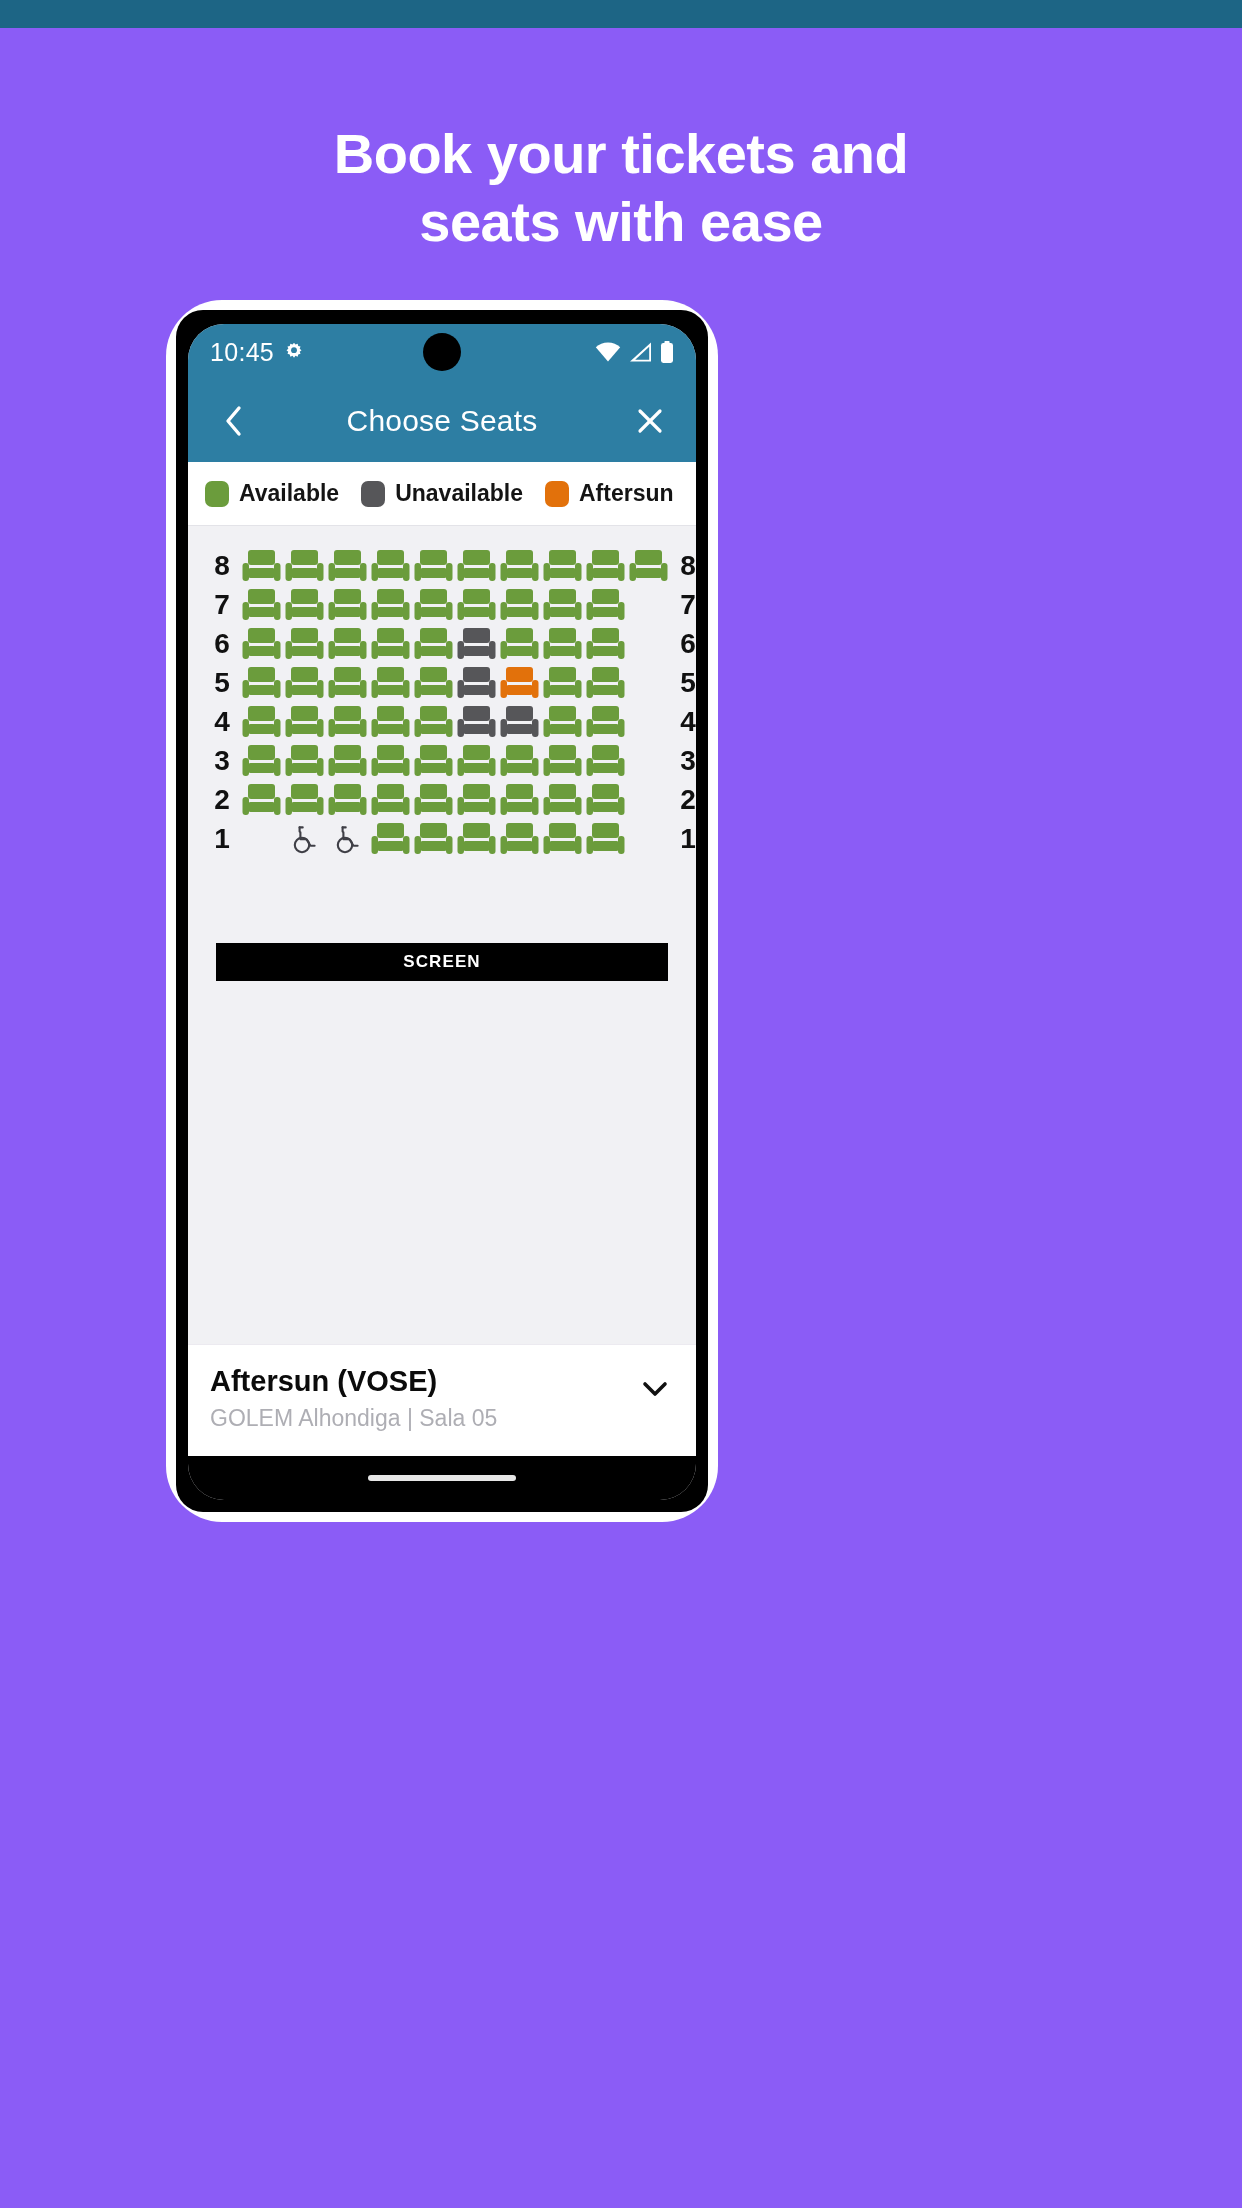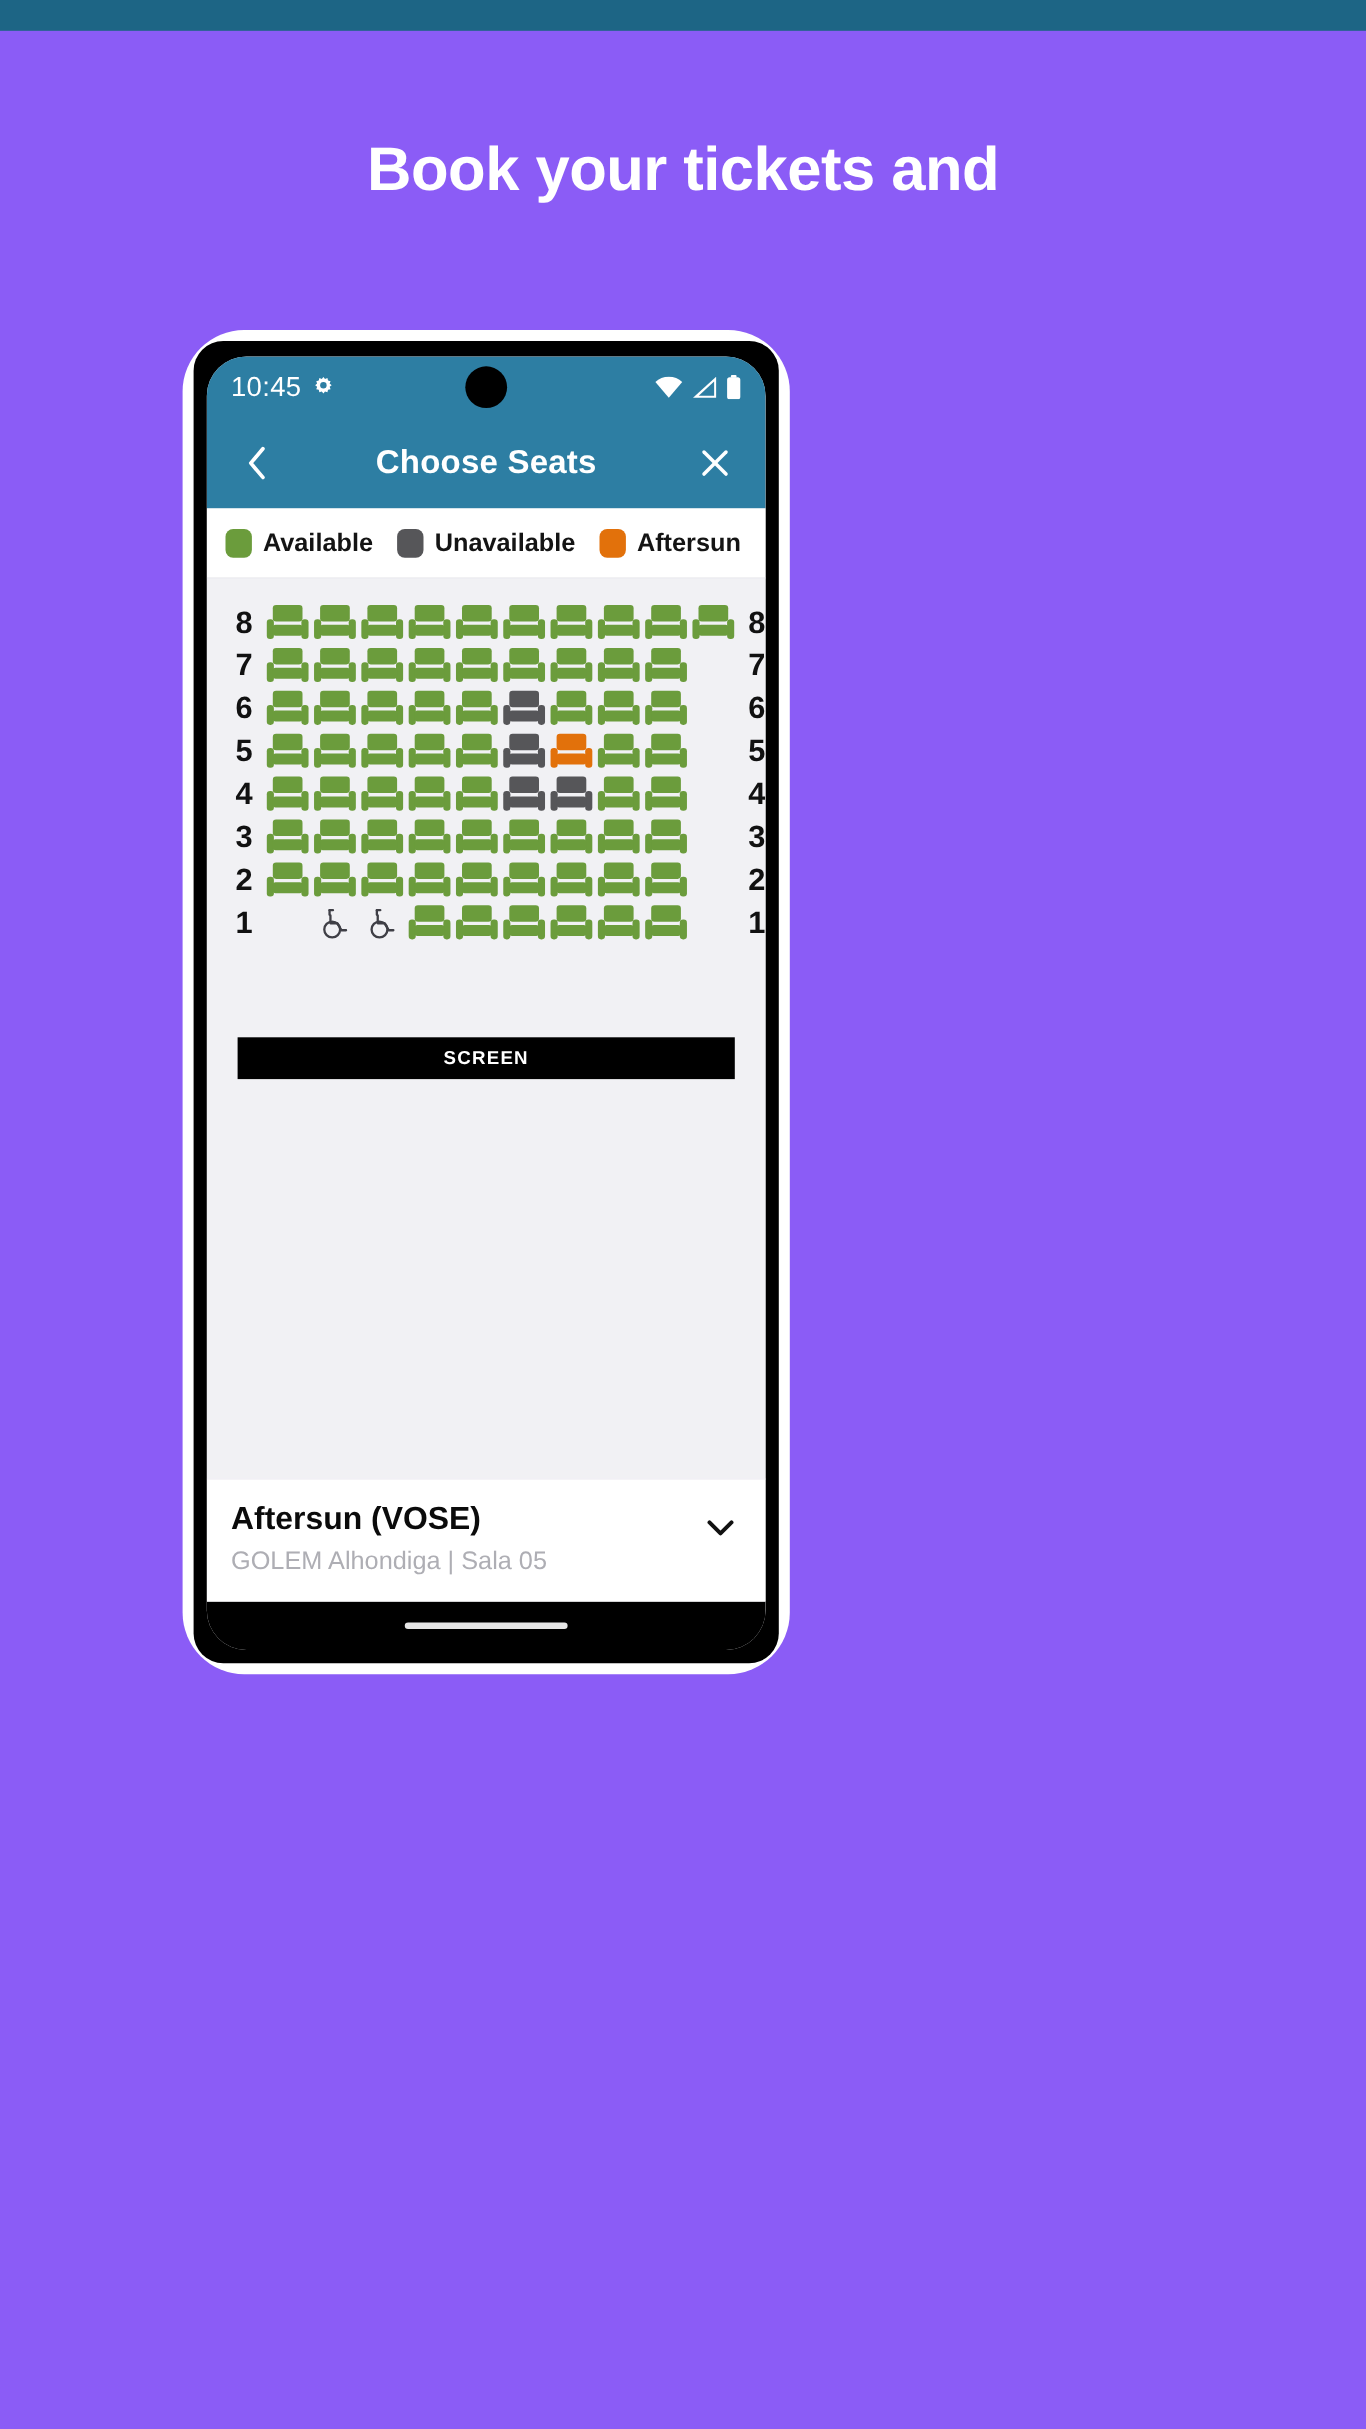--- a/index.html
+++ b/index.html
@@ -62,21 +62,21 @@
   .status-right svg { display:block; }
 
   
   .appbar {
     height:82px; background:#2d7ea3;
     display:flex; align-items:center;
     padding:0 24px; flex:none; position:relative;
   }
   .appbar-title {
     position:absolute; left:0; right:0; text-align:center;
-    color:#fff; font-size:30px; font-weight:bold;
+    color:#fff; font-size:30px; font-weight:normal;
     letter-spacing:.2px; pointer-events:none;
   }
   .icon-btn {
     width:44px; height:44px; display:flex;
     align-items:center; justify-content:center;
     position:relative; z-index:2; cursor:pointer;
   }
   .icon-btn svg { display:block; }
   .spacer { margin-left:auto; }
 
@@ -159,20 +159,21 @@
   }
   .navpill { width:148px; height:6px; border-radius:4px; background:#e6e6e6; }
 </style>
 </head>
 <body>
 
 <div id="root">
 
   <div class="promo">
     <span class="l">Book your tickets and</span>
+    <span class="l">seats with ease</span>
   </div>
 
   <div class="phone-outer">
     <div class="phone-bezel">
       <div class="screen">
 
         <div class="statusbar">
           <div class="status-left">
             <span class="status-time">10:45</span>
             <span class="gear-ico">

